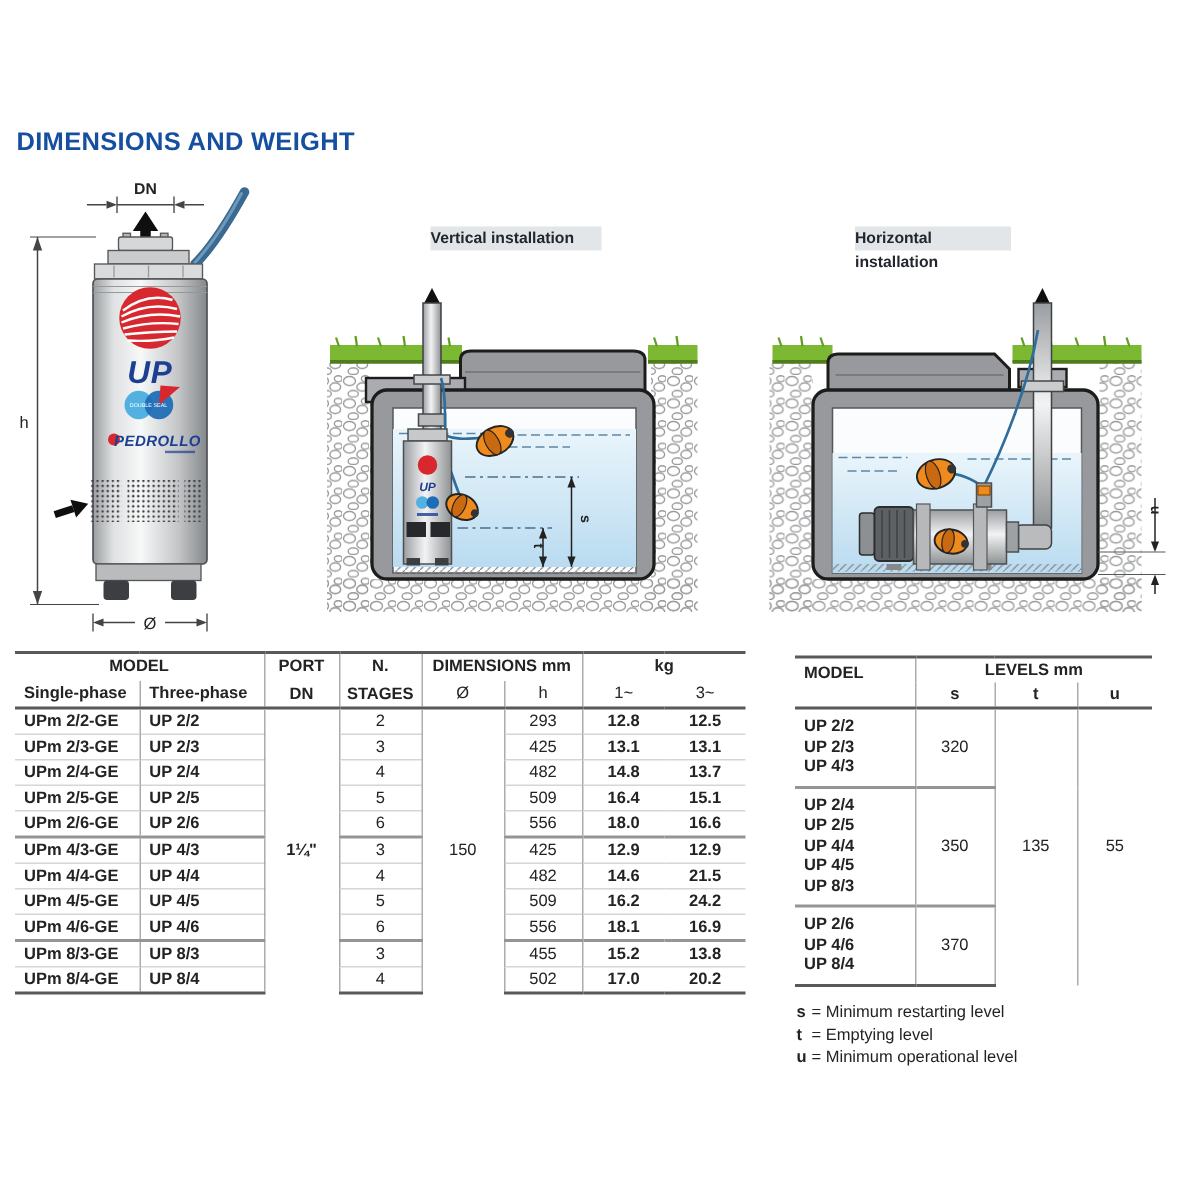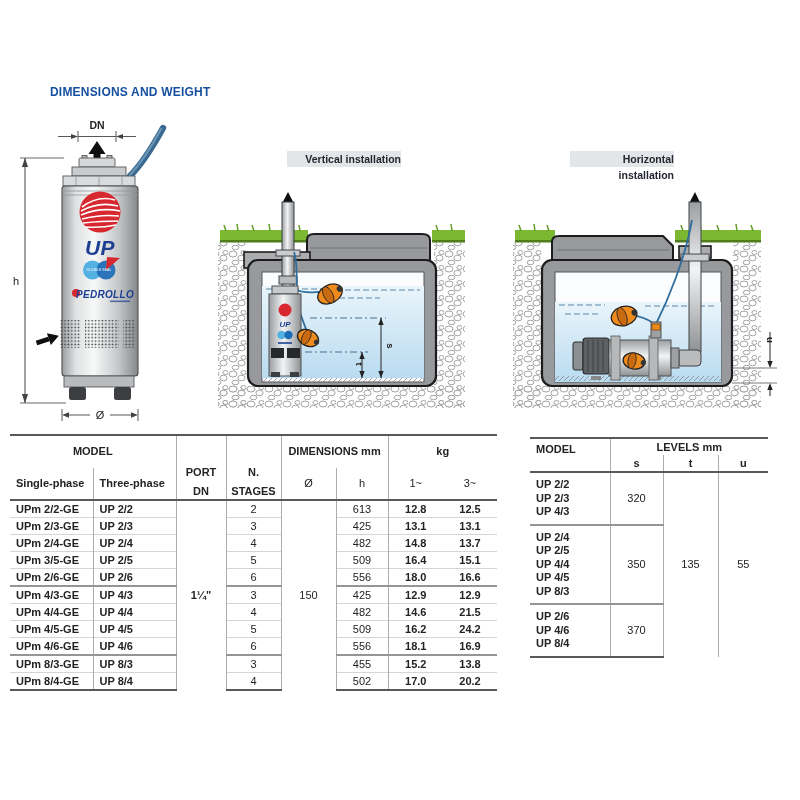--- a/index.html
+++ b/index.html
@@ -1,40 +1,40 @@
 <!DOCTYPE html>
 <html style="--c-title_blue: #164f9f; --c-brand_red: #d7282f; --c-brand_blue: #1c3f92; --c-seal_light_blue: #53b1e2; --c-seal_dark_blue: #1d6cb7; --c-float_orange: #ef8b1d; --c-water_blue: #cfe6f5; --c-grass_green: #7cb832; --c-tank_gray: #97999c; --c-cable_blue: #3a6a91; --c-label_bg: #e3e6e8; --c-border_dark: #58595b; --c-border_mid: #939598; --c-border_light: #d4d5d6; --c-text_dark: #232323;"><head>
 <meta charset="utf-8">
 <style>
   html,body{margin:0;padding:0;background:#fff;}
   .page{position:relative;width:800px;height:800px;background:#fff;overflow:hidden;
         font-family:"Liberation Sans",sans-serif;color:var(--c-text_dark,#232323);}
-  .page-title{position:absolute;left:11px;top:85px;font-size:12px;font-weight:bold;
-        letter-spacing:.2px;color:var(--c-title_blue,#164f9f);margin-left:39px;}
+  .page-title{position:absolute;left:11px;top:85px;font-size:17px;font-weight:bold;
+        letter-spacing:.2px;color:var(--c-title_blue,#164f9f);}
   .fig{position:absolute;}
   .fig-label{position:absolute;background:var(--c-label_bg,#e3e6e8);color:#22262e;
-        font-size:10.5px;font-weight:bold;text-align:right;line-height:16px;height:16px;}
+        font-size:10.5px;font-weight:bold;text-align:left;line-height:16px;height:16px;}
   svg text{font-family:"Liberation Sans",sans-serif;}
 
   
   table{border-collapse:collapse;table-layout:fixed;font-size:11px;}
   th,td{padding:1.5px 3px;line-height:13px;vertical-align:middle;}
   thead th{font-weight:bold;text-align:center;}
   .dims-table{position:absolute;left:10px;top:434px;width:487px;}
   .levels-table{position:absolute;left:530px;top:437px;width:238px;}
   thead tr:first-child th{border-top:2px solid var(--c-border_dark,#58595b);}
   thead tr.hdr-last th, thead th.hdr-last{border-bottom:2px solid var(--c-border_dark,#58595b);}
   tbody td{border-top:1px solid var(--c-border_light,#d4d5d6);text-align:center;}
   tbody tr:first-child td{border-top:none;margin-top:45px;}
   tbody tr.grp td{border-top:2px solid var(--c-border_mid,#939598);}
   tbody tr:last-child td{border-bottom:2px solid var(--c-border_dark,#58595b);}
   .vl{border-left:1px solid #aaacae;}
   .al{text-align:left;padding-left:6px;}
   .b{font-weight:bold;}
-  .hdr-stack div{line-height:13px;margin-top:28px;}
+  .hdr-stack div{line-height:13px;}
   .hdr-stack div+div{margin-top:6px;}
   .model-cell div{line-height:13.5px;text-align:left;}
   .levels-table tbody td{vertical-align:middle;}
   .levels-table .model-cell{padding:5px 6px;}
   .legend{position:absolute;left:531px;top:668px;font-size:11px;line-height:15px;}
   .legend .lg-key{display:inline-block;width:10px;font-weight:bold;}
 </style>
 </head>
 <body>
 
@@ -439,42 +439,42 @@
         <th style="font-weight:normal">3~</th>
       </tr>
     </thead>
     <tbody>
       <tr>
         <td class="al b">UPm 2/2-GE</td>
         <td class="al b vl">UP 2/2</td>
         <td rowspan="11" class="vl b">1¼"</td>
         <td class="vl">2</td>
         <td rowspan="11" class="vl">150</td>
-        <td class="vl">613</td>
+        <td class="vl">293</td>
         <td class="vl b">12.8</td>
         <td class="b">12.5</td>
       </tr>
       <tr>
         <td class="al b">UPm 2/3-GE</td>
         <td class="al b vl">UP 2/3</td>
         <td class="vl">3</td>
         <td class="vl">425</td>
         <td class="vl b">13.1</td>
         <td class="b">13.1</td>
       </tr>
       <tr>
         <td class="al b">UPm 2/4-GE</td>
         <td class="al b vl">UP 2/4</td>
         <td class="vl">4</td>
         <td class="vl">482</td>
         <td class="vl b">14.8</td>
         <td class="b">13.7</td>
       </tr>
       <tr>
-        <td class="al b">UPm 3/5-GE</td>
+        <td class="al b">UPm 2/5-GE</td>
         <td class="al b vl">UP 2/5</td>
         <td class="vl">5</td>
         <td class="vl">509</td>
         <td class="vl b">16.4</td>
         <td class="b">15.1</td>
       </tr>
       <tr>
         <td class="al b">UPm 2/6-GE</td>
         <td class="al b vl">UP 2/6</td>
         <td class="vl">6</td>
@@ -576,14 +576,19 @@
         <td class="model-cell b">
           <div>UP 2/6</div>
           <div>UP 4/6</div>
           <div>UP 8/4</div>
         </td>
         <td class="vl">370</td>
       </tr>
     </tbody>
   </table>
 
+  <div class="legend">
+    <div><span class="lg-key">s</span><span>= Minimum restarting level</span></div>
+    <div><span class="lg-key">t</span><span>= Emptying level</span></div>
+    <div><span class="lg-key">u</span><span>= Minimum operational level</span></div>
+  </div>
 
 </div>
 
 </body></html>

